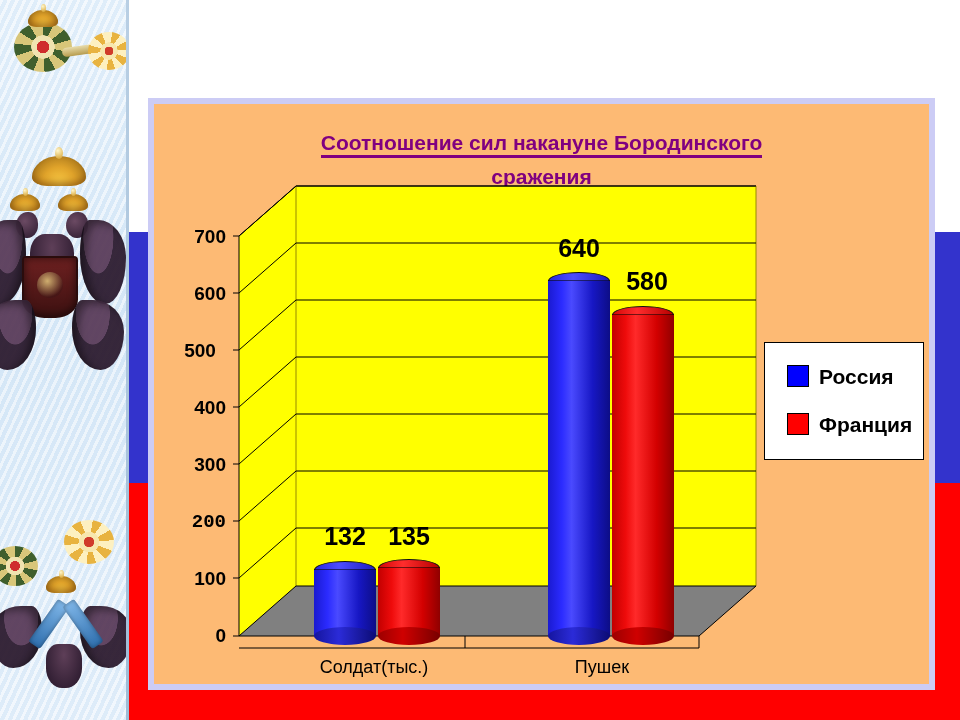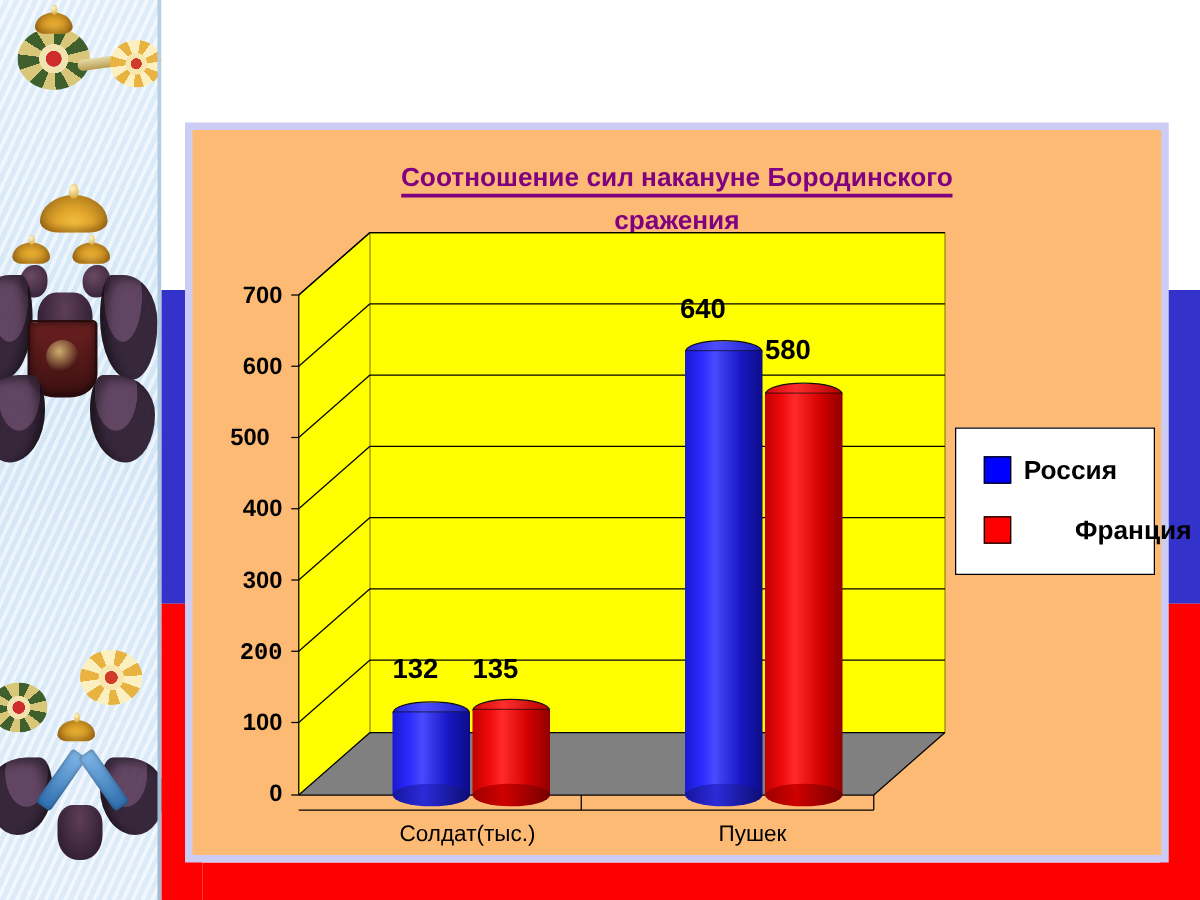--- a/index.html
+++ b/index.html
@@ -182,22 +182,22 @@
   }
   .bar.blue .body{background:linear-gradient(90deg,#1a1ad0 0%,#2b2bff 22%,#4a4aff 38%,#1717c4 72%,#0d0d86 100%);}
   .bar.blue .top{background:linear-gradient(90deg,#2727e0,#4d4dff 40%,#1e1ec0);}
   .bar.blue .bottom{background:linear-gradient(90deg,#15159e,#2b2bd8 40%,#0c0c74);}
   .bar.red .body{background:linear-gradient(90deg,#c20000 0%,#ee0b0b 22%,#ff2a2a 38%,#d30000 72%,#8f0000 100%);}
   .bar.red .top{background:linear-gradient(90deg,#d40707,#ff2d2d 40%,#b60000);}
   .bar.red .bottom{background:linear-gradient(90deg,#9c0000,#cf0000 40%,#760000);}
   .bar .shadeline{position:absolute;left:0;right:0;top:8px;height:1px;background:rgba(0,0,0,.55);}
 
   .dlabel{
-    position:absolute;font-size:22px;font-weight:bold;color:#000;
-    white-space:nowrap;
+    position:absolute;font-size:25px;font-weight:bold;color:#000;
+    text-align:center;white-space:nowrap;
   }
 
   #legend{
     position:absolute;border:1px solid #000;background:#fff;
   }
   .legend-row{position:absolute;display:flex;align-items:flex-start;}
   .legend-swatch{width:22px;height:22px;border:1px solid #000;box-sizing:border-box;}
   .legend-text{margin-left:10px;font-size:21px;font-weight:bold;color:#000;}
 </style>
 </head>
@@ -356,21 +356,21 @@
         <div class="dlabel" style="left:458px;top:163px;width:70px;">580</div>
 
         <div class="cat-label" style="left:130px;top:553px;width:180px;">Солдат(тыс.)</div>
         <div class="cat-label" style="left:358px;top:553px;width:180px;text-align:center;">Пушек</div>
 
         <div id="legend" style="left:610px;top:238px;width:158px;height:116px;">
           <div class="legend-row" style="left:22px;top:22px;">
             <span class="legend-swatch" style="background:#0000ff;"></span>
             <span class="legend-text">Россия</span>
           </div>
-          <div class="legend-row" style="left:22px;top:70px;gap:41px;">
+          <div class="legend-row" style="left:22px;top:70px;">
             <span class="legend-swatch" style="background:#ff0000;"></span>
             <span class="legend-text">Франция</span>
           </div>
         </div>
       </div>
 
     </div>
   </div>
 </div>
 

